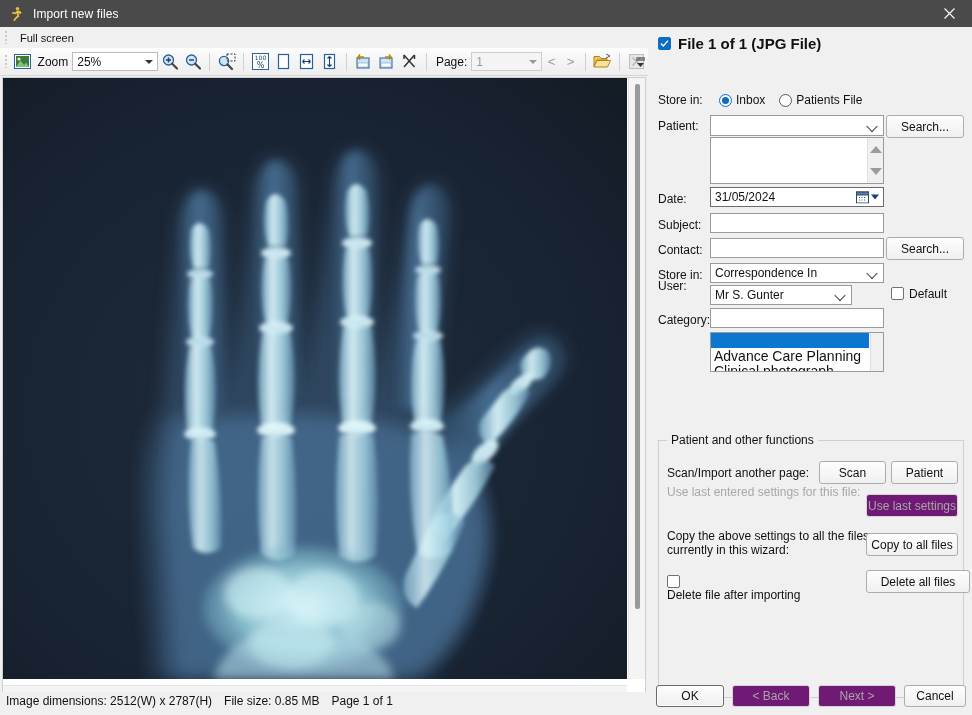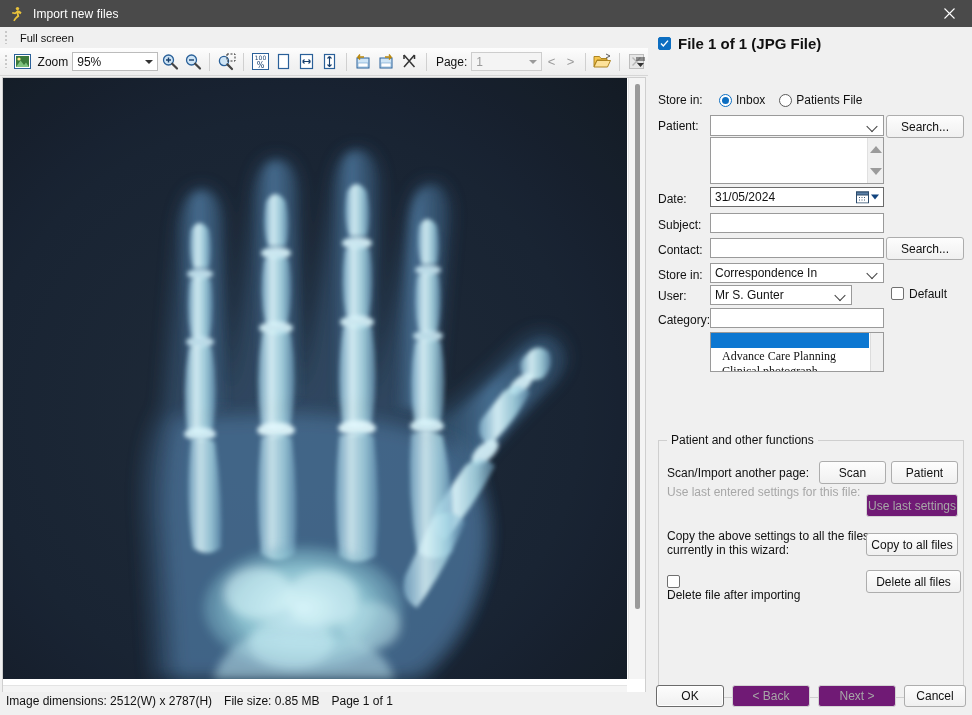--- a/index.html
+++ b/index.html
@@ -219,21 +219,21 @@
     width: 0; height: 0;
   }
   .lb-arrow.up {
     top: 8px; border-left: 6px solid transparent; border-right: 6px solid transparent;
     border-bottom: 7px solid #9b9b9b;
   }
   .lb-arrow.dn {
     bottom: 8px; border-left: 6px solid transparent; border-right: 6px solid transparent;
     border-top: 7px solid #9b9b9b;
   }
-  .lb-item { font-size: 12px; color: #111; padding: 1px 11px; height: 15px; line-height: 14px; font-family: Liberation Serif, serif;}
+  .lb-item { font-size: 14px; color: #111; padding: 1px 3px; height: 15px; line-height: 14px;}
   .lb-item.sel { background: #0c77d1; color: #fff; }
 
   .checkbox {
     display: inline-flex; align-items: flex-start; font-size: 12px; color: #111;
   }
   .checkbox .box {
     width: 13px; height: 13px; border: 1px solid #707070; background: #fff;
     border-radius: 2px; margin-right: 5px;
   }
   .gb {
@@ -282,21 +282,21 @@
       <div class="tb-btn">
         <svg width="17" height="15" viewBox="0 0 17 15">
           <rect x="0.5" y="0.5" width="16" height="14" fill="#ffffff" stroke="#2a6099"></rect>
           <rect x="2" y="2" width="13" height="11" fill="#3c7a3c"></rect>
           <circle cx="5" cy="5" r="1.6" fill="#ffe98a"></circle>
           <path d="M2 13 L6.5 6.5 L10 11 L12 8.5 L15 13 Z" fill="#7fc27f"></path>
         </svg>
       </div>
       <div class="tb-label">Zoom</div>
       <div class="zoom-combo">
-        <span class="val">95%</span>
+        <span class="val">25%</span>
         <span class="arrow"></span>
       </div>
 
       <div class="tb-btn">
         <svg width="18" height="18" viewBox="0 0 18 18">
           <circle cx="7.5" cy="7" r="5" fill="#cfe5f6" stroke="#2a6099" stroke-width="1.3"></circle>
           <path d="M11.2 10.7 L16 15.5" stroke="#444" stroke-width="2.2" stroke-linecap="round"></path>
           <path d="M5 7 H10 M7.5 4.5 V9.5" stroke="#18406e" stroke-width="1.4"></path>
         </svg>
       </div>
@@ -611,21 +611,21 @@
       <span></span>
     </div>
     <div class="btn" style="position:absolute; left:238px; top:210px; width:78px;">Search...</div>
 
     <div class="flabel" style="position:absolute; left:10px; top:241px;">Store in:</div>
     <div class="combo" style="position:absolute; left:62px; top:236px; width:174px; height:20px;">
       <span>Correspondence In</span>
       <span class="chev"></span>
     </div>
 
-    <div class="flabel" style="position:absolute; left:10px; top:262px;">User:</div>
+    <div class="flabel" style="position:absolute; left:10px; top:252px;">User:</div>
     <div class="combo" style="position:absolute; left:62px; top:258px; width:142px; height:20px;">
       <span>Mr S. Gunter</span>
       <span class="chev"></span>
     </div>
     <span class="checkbox" style="position:absolute; left:243px; top:260px;">
       <span class="box"></span>
       <span>Default</span>
     </span>
 
     <div class="flabel" style="position:absolute; left:10px; top:286px;">Category:</div>
@@ -655,21 +655,21 @@
       <div class="flabel" style="position:absolute; left:8px; top:88px; line-height:14px;">
         <div>Copy the above settings to all the files</div>
         <div>currently in this wizard:</div>
       </div>
       <div class="btn" style="position:absolute; left:207px; top:92px; width:92px;">Copy to all files</div>
 
       <span class="checkbox" style="position:absolute; left:8px; top:134px;flex-direction:column;">
         <span class="box"></span>
         <span>Delete file after importing</span>
       </span>
-      <div class="btn" style="position:absolute; left:207px; top:129px; width:95px;">Delete all files</div>
+      <div class="btn" style="position:absolute; left:207px; top:129px; width:104px;">Delete all files</div>
     </div>
 
     <div style="position:absolute; left:8px; top:658px; width:310px; height:26px;">
       <div class="btn focus" style="position:absolute; left:0; top:0; width:68px; height:22px;">OK</div>
       <div class="btn disabled" style="position:absolute; left:76px; top:0; width:78px; height:22px;">&lt; Back</div>
       <div class="btn disabled" style="position:absolute; left:162px; top:0; width:78px; height:22px;">Next &gt;</div>
       <div class="btn" style="position:absolute; left:248px; top:0; width:62px; height:22px;">Cancel</div>
     </div>
   </div>
 </div>

